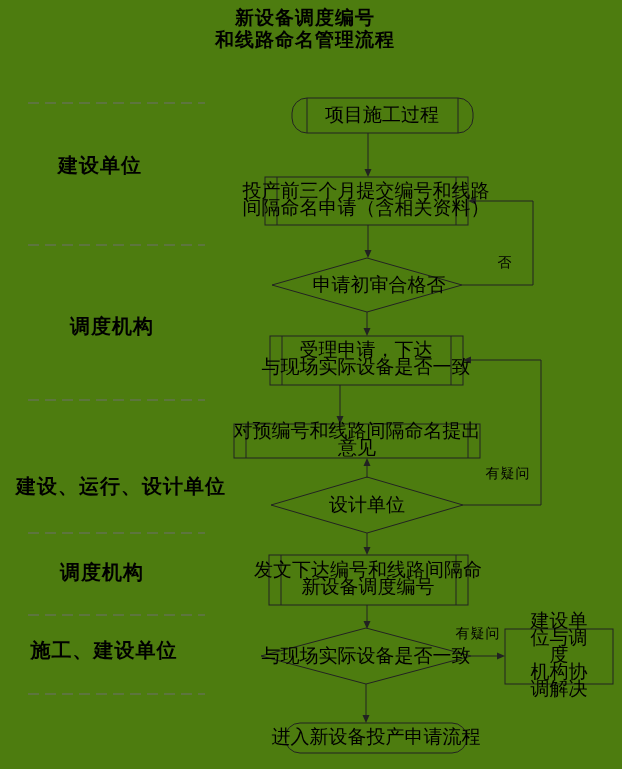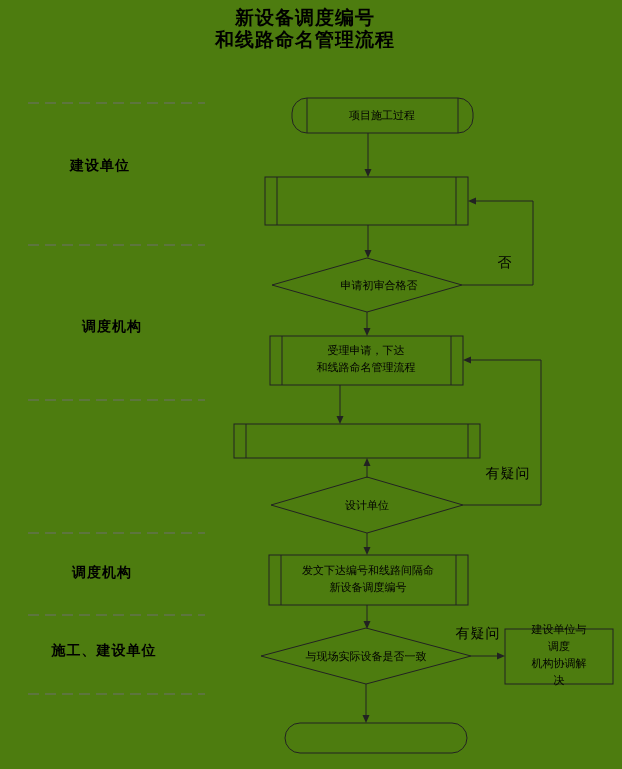--- a/index.html
+++ b/index.html
@@ -5,27 +5,27 @@
   html,body{margin:0;padding:0;background:#fff;}
   #stage{
     position:relative;width:622px;height:769px;background:#4d7c0f;
     font-family:Liberation Mono, monospace;color:#000;
     overflow:hidden;
   }
   #chart-svg{position:absolute;left:0;top:0;}
   .lbl{
     position:absolute;transform:translate(-50%,-50%);
     text-align:center;white-space:pre-line;line-height:17px;
-    font-size:11px;color:#000;
+    font-size:19px;color:#000;
   }
   .title{
     font-size:19px;font-weight:bold;line-height:22px;letter-spacing:1px;
   }
   .lane{
-    font-size:14px;font-weight:bold;letter-spacing:1px;white-space:nowrap;
+    font-size:20px;font-weight:bold;letter-spacing:1px;white-space:nowrap;
   }
   .edge{
     font-size:14px;letter-spacing:1px;white-space:nowrap;
   }
 </style>
 </head>
 <body>
 
 <div id="stage">
 
@@ -109,31 +109,36 @@
         <polygon points="366,723 362.5,715 369.5,715"></polygon>
       </g>
     </g>
   </svg>
 
   <div class="lbl title" style="left:305px;top:30px">新设备调度编号
 和线路命名管理流程</div>
 
   <div class="lbl lane" style="left:100px;top:166px">建设单位</div>
   <div class="lbl lane" style="left:112px;top:327px">调度机构</div>
+  <div class="lbl lane" style="left:121px;top:487px">建设、运行、设计单位</div>
   <div class="lbl lane" style="left:102px;top:573px">调度机构</div>
   <div class="lbl lane" style="left:104px;top:651px">施工、建设单位</div>
 
   <div class="lbl" style="left:382px;top:116px">项目施工过程</div>
+  <div class="lbl" style="left:366px;top:201px">投产前三个月提交编号和线路
+间隔命名申请（含相关资料）</div>
   <div class="lbl" style="left:379px;top:286px">申请初审合格否</div>
   <div class="lbl" style="left:366px;top:360px">受理申请，下达
-和线路命名管理流程</div>
+与现场实际设备是否一致</div>
+  <div class="lbl" style="left:357px;top:441px">对预编号和线路间隔命名提出意见</div>
   <div class="lbl" style="left:367px;top:506px">设计单位</div>
   <div class="lbl" style="left:368px;top:580px">发文下达编号和线路间隔命
 新设备调度编号</div>
   <div class="lbl" style="left:559px;top:656px">建设单位与调度
 机构协调解决</div>
   <div class="lbl" style="left:366px;top:657px">与现场实际设备是否一致</div>
+  <div class="lbl" style="left:376px;top:738px">进入新设备投产申请流程</div>
 
   <div class="lbl edge" style="left:505px;top:263px">否</div>
   <div class="lbl edge" style="left:508px;top:474px">有疑问</div>
   <div class="lbl edge" style="left:478px;top:634px">有疑问</div>
 
 </div>
 
 </body></html>

